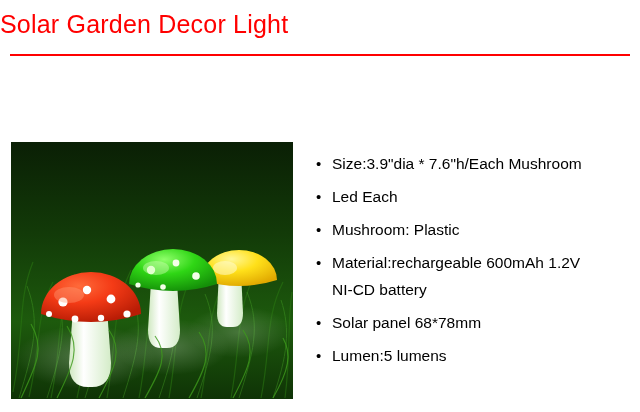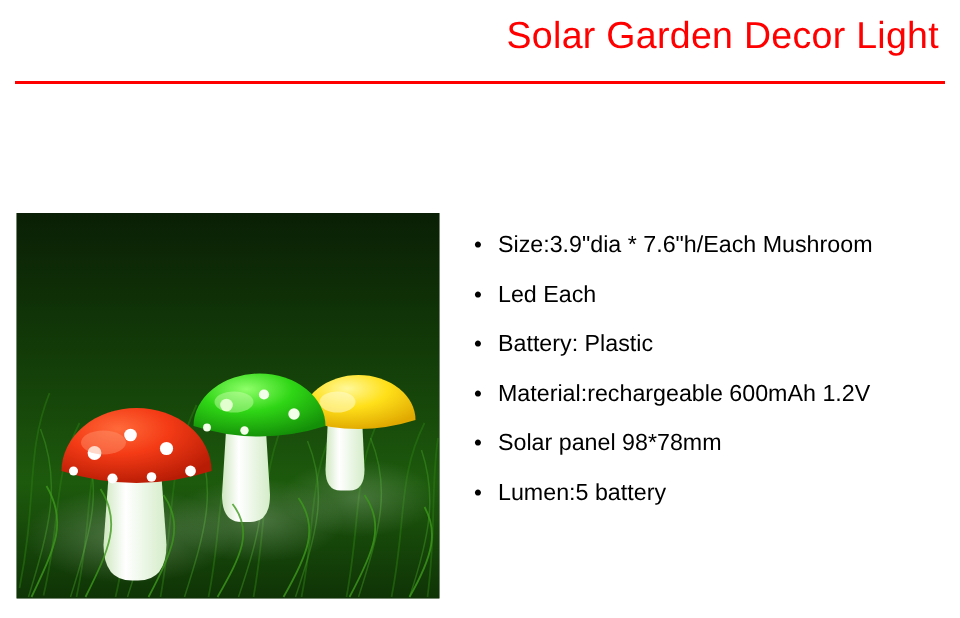--- a/index.html
+++ b/index.html
@@ -17,21 +17,21 @@
     position: relative;
     width: 640px;
     height: 412px;
     background: #ffffff;
   }
   .title {
     position: absolute;
     left: 0;
     top: 8px;
     width: 640px;
-    text-align: right;
+    text-align: left;
     padding-right: 14px;
     box-sizing: border-box;
     color: #ff0000;
     font-size: 25px;
     line-height: 32px;
     font-weight: normal;
     letter-spacing: 0.2px;
     white-space: nowrap;
   }
   .title-rule {
@@ -210,33 +210,34 @@
       <span class="bullet-text">Size:3.9"dia * 7.6"h/Each Mushroom</span>
     </div>
 
     <div class="bullet-row">
       <span class="bullet-dot">•</span>
       <span class="bullet-text">Led Each</span>
     </div>
 
     <div class="bullet-row">
       <span class="bullet-dot">•</span>
-      <span class="bullet-text">Battery: Plastic</span>
+      <span class="bullet-text">Mushroom: Plastic</span>
     </div>
 
     <div class="bullet-row">
       <span class="bullet-dot">•</span>
       <span class="bullet-text">Material:rechargeable 600mAh 1.2V</span>
     </div>
-
-    <div class="bullet-row">
-      <span class="bullet-dot">•</span>
-      <span class="bullet-text">Solar panel 98*78mm</span>
-    </div>
-
-    <div class="bullet-row">
-      <span class="bullet-dot">•</span>
-      <span class="bullet-text">Lumen:5 battery</span>
+    <div class="bullet-cont">NI-CD battery</div>
+
+    <div class="bullet-row">
+      <span class="bullet-dot">•</span>
+      <span class="bullet-text">Solar panel 68*78mm</span>
+    </div>
+
+    <div class="bullet-row">
+      <span class="bullet-dot">•</span>
+      <span class="bullet-text">Lumen:5 lumens</span>
     </div>
 
   </div>
 
 </div>
 
 </body></html>

